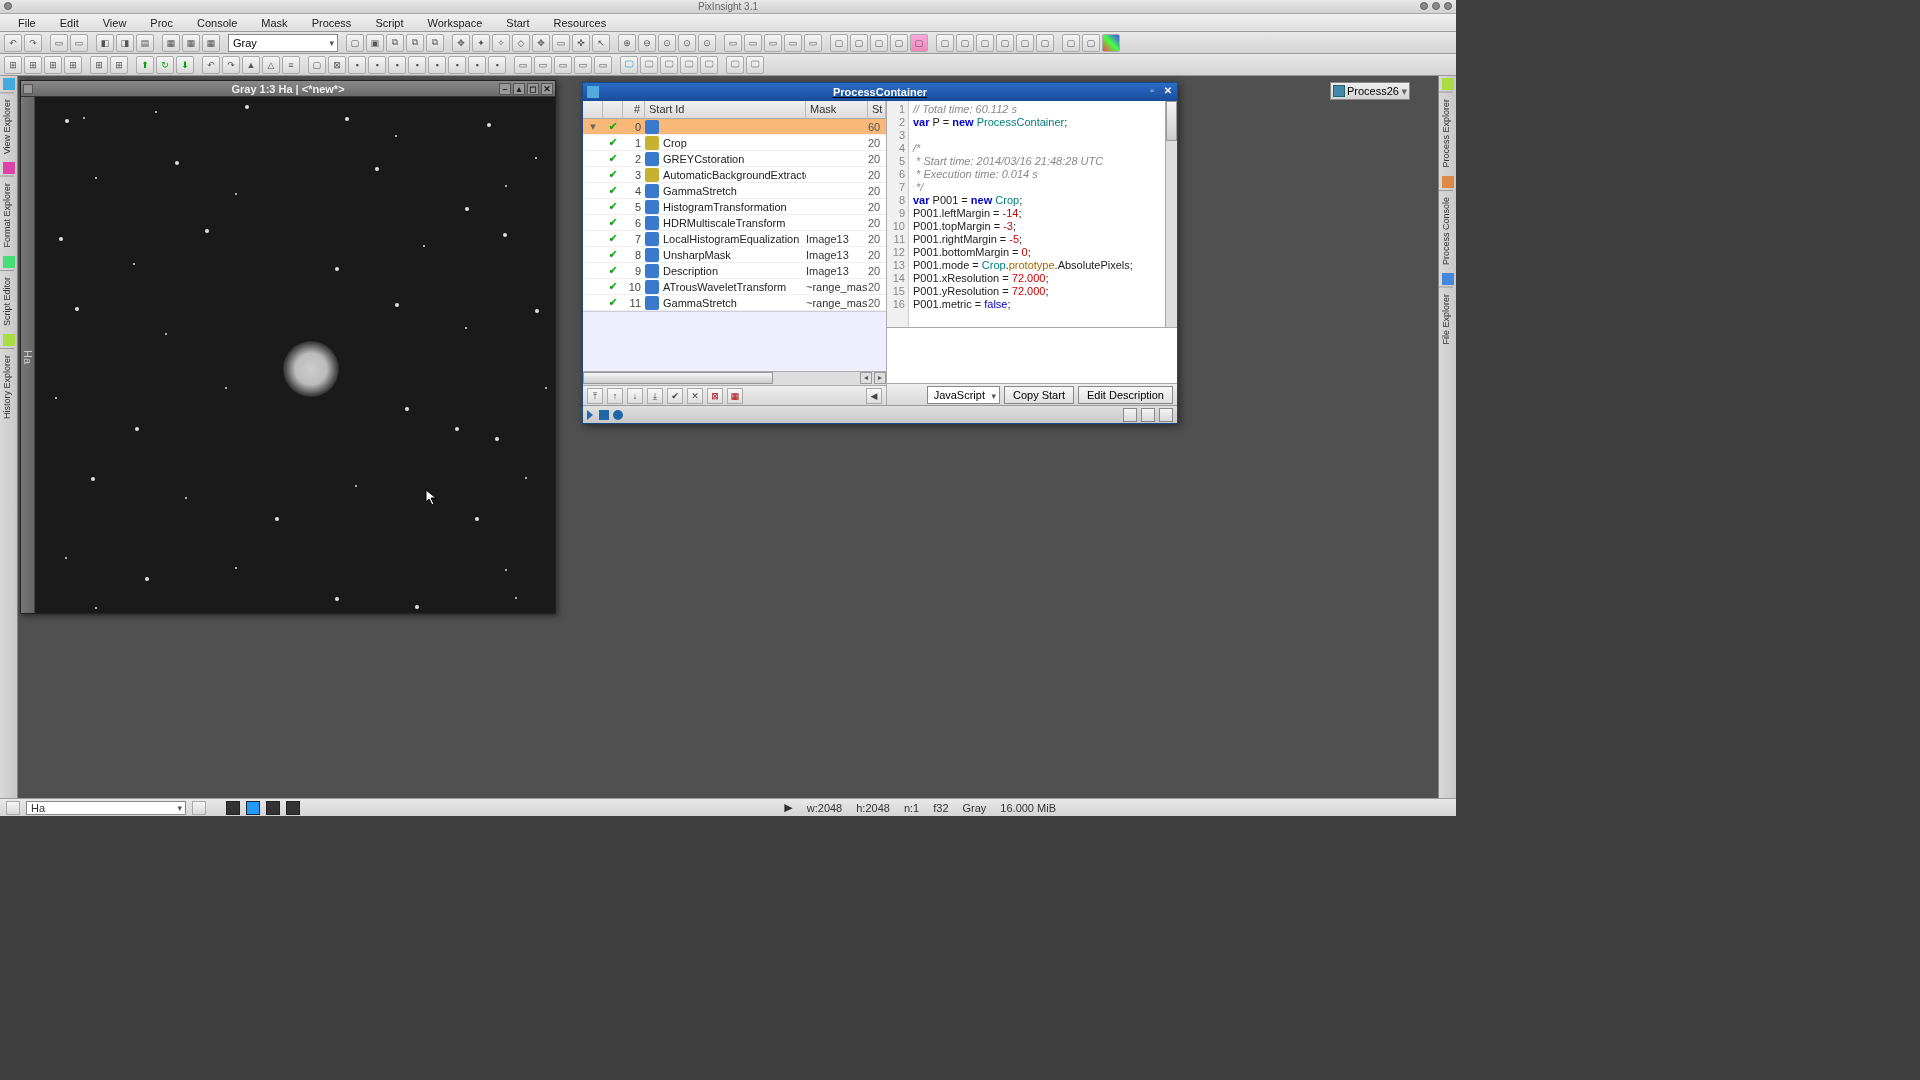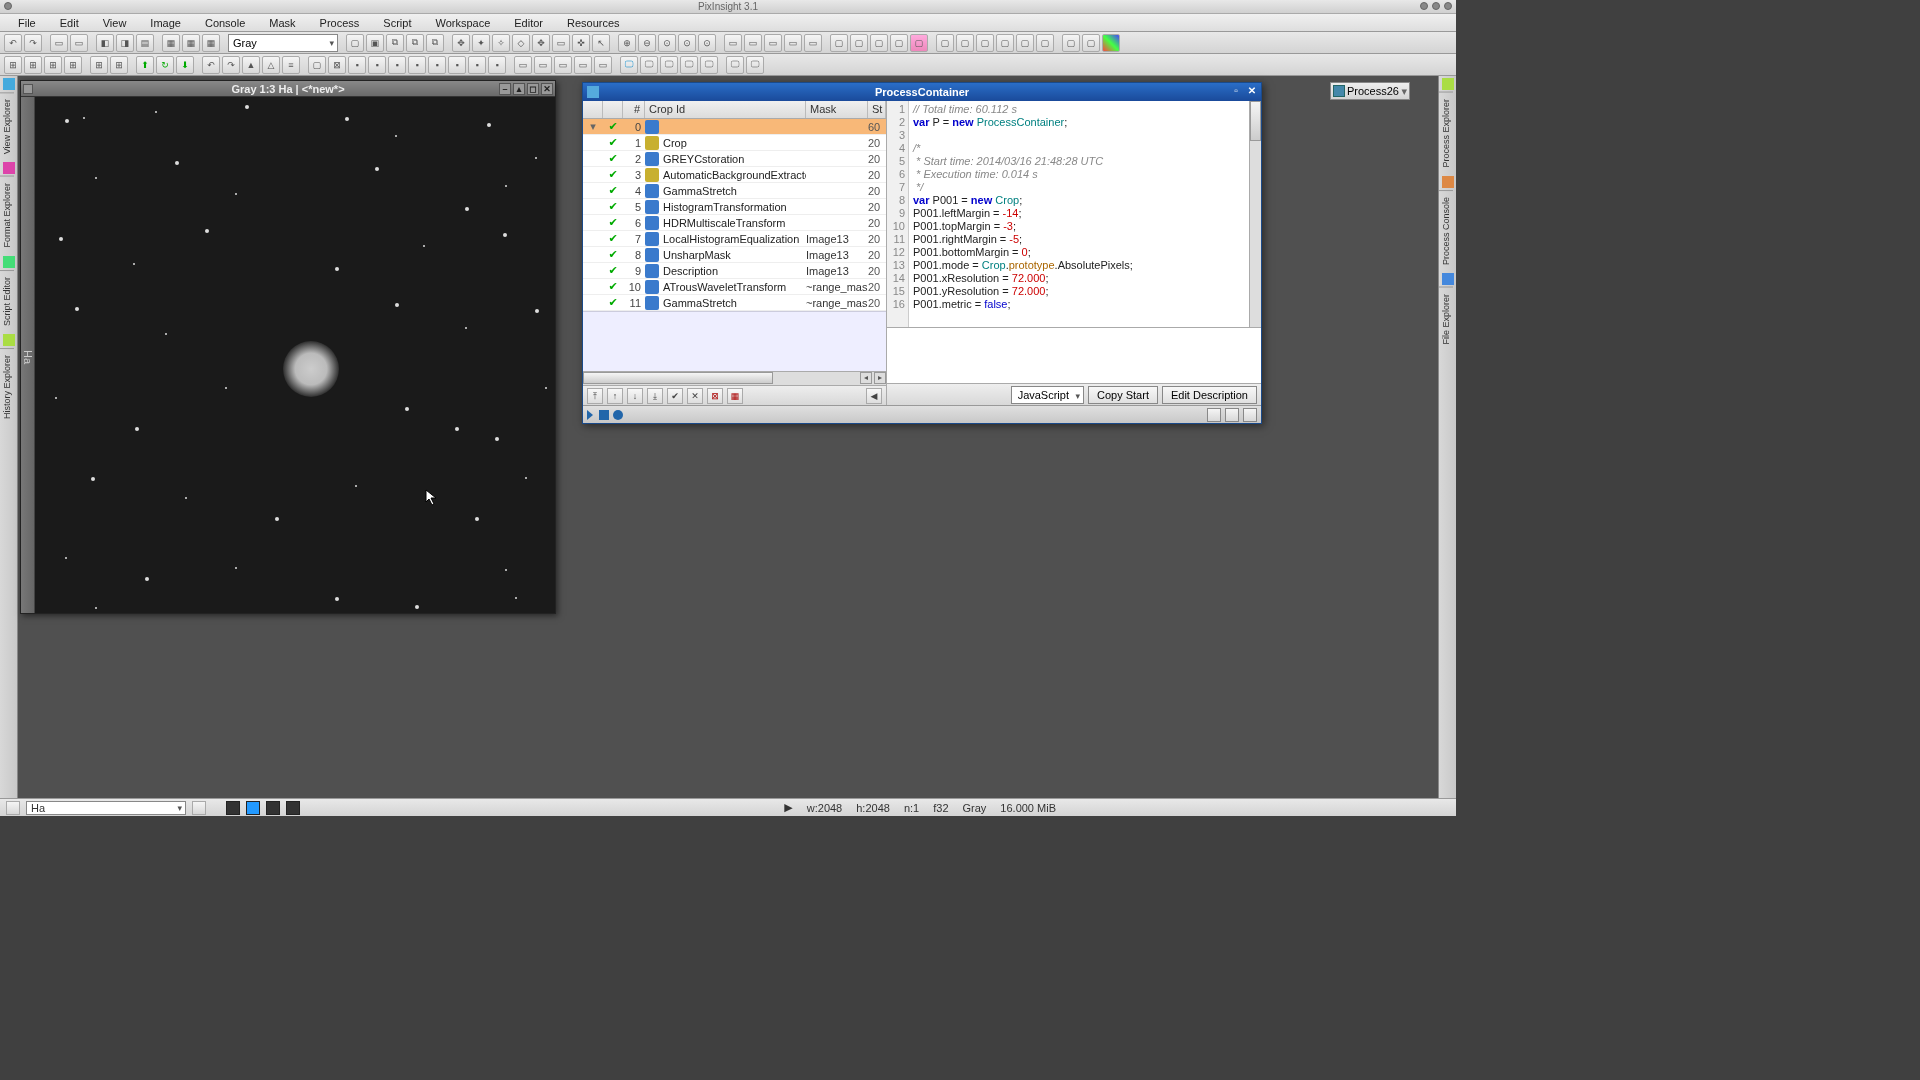--- a/index.html
+++ b/index.html
@@ -45,21 +45,21 @@
 .imgwin .ititle .ctr { position:absolute; right:2px; display:flex; gap:2px;}
 .imgwin .ititle .ctr div { width:12px; height:12px; background:#999; border:1px solid #555; font-size:9px; color:#222; text-align:center; line-height:10px;}
 .imgwin .pick { position:absolute;left:2px;display:flex; gap:2px;}
 .imgwin .lbar { position:absolute; left:0; top:16px; bottom:0; width:14px; background:linear-gradient(90deg,#777,#666); border-right:1px solid #444; font-size:8px; color:#ccc; writing-mode:vertical-rl; text-align:center; padding-top:4px;}
 .imgwin .canvas { position:absolute; left:14px; top:16px; right:0; bottom:0; background:#1a1a1a; overflow:hidden;}
 .star { position:absolute; background:#ddd; border-radius:50%; }
 .nebula { position:absolute; width:56px; height:56px; border-radius:50%; background:radial-gradient(circle,#ccc 0%,#bbb 40%,rgba(60,60,60,0) 75%); left:248px; top:244px;}
 .cursor { position:absolute; left:390px; top:392px; width:12px; height:12px;}
 
 
-.pcwin { position:absolute; left:564px; top:6px; width:680px; height:342px; background:#0c4a6e; border:1px solid #1a4a8a; box-shadow:2px 2px 8px rgba(0,0,0,.5);}
+.pcwin { position:absolute; left:564px; top:6px; width:596px; height:342px; background:#0c4a6e; border:1px solid #1a4a8a; box-shadow:2px 2px 8px rgba(0,0,0,.5);text-decoration:underline;}
 .pcwin .ptitle { height:18px; background:linear-gradient(#2a6ec8,#1a4a9a); color:#fff; font-weight:bold; font-size:11px; display:flex; align-items:center; justify-content:center; position:relative;}
 .pcwin .ptitle .pl { position:absolute; left:4px; width:12px; height:12px;}
 .pcwin .ptitle .pr { position:absolute; right:2px; display:flex; gap:2px;}
 .pcwin .ptitle .pr div { width:14px; height:14px; color:#fff; font-size:10px; text-align:center;}
 .pcwin .body { position:absolute; top:18px; left:0; right:0; bottom:18px; display:flex;}
 .pcwin .listarea { width:304px; border-right:1px solid #aaa; display:flex; flex-direction:column;}
 .pcwin .listhead { height:18px; background:linear-gradient(#f0f0f0,#dcdcdc); border-bottom:1px solid #aaa; display:flex; font-size:10px; color:#333;}
 .pcwin .listhead div { border-right:1px solid #bbb; padding:2px 4px; }
 .pcwin .lh-exp{width:20px} .lh-chk{width:20px} .lh-num{width:22px;text-align:right} .lh-id{flex:1} .lh-mask{width:62px} .lh-st{width:18px}
 .pcwin .rows { flex:1; overflow:hidden; background:#fff; font-size:10px;}
@@ -118,27 +118,27 @@
     <div class="dot"></div>
     <div class="dot"></div>
     <div class="dot"></div>
   </div>
 </div>
 
 <div class="menubar" id="menubar">
     <span>File</span>
     <span>Edit</span>
     <span>View</span>
-    <span>Image</span>
+    <span>Proc</span>
     <span>Console</span>
     <span>Mask</span>
     <span>Process</span>
     <span>Script</span>
     <span>Workspace</span>
-    <span>Editor</span>
+    <span>Start</span>
     <span>Resources</span>
   </div>
 
 <div class="toolbar">
   <div class="tbtn">↶</div>
   <div class="tbtn">↷</div>
   <div class="tsep"></div>
   <div class="tbtn">▭</div>
   <div class="tbtn">▭</div>
   <div class="tsep"></div>
@@ -346,21 +346,21 @@
         <div>▫</div>
         <div>✕</div>
       </div>
     </div>
     <div class="body">
       <div class="listarea">
         <div class="listhead">
           <div class="lh-exp"></div>
             <div class="lh-chk"></div>
           <div class="lh-num">#</div>
-          <div class="lh-id">Crop Id</div>
+          <div class="lh-id">Start Id</div>
           <div class="lh-mask">Mask</div>
           <div class="lh-st">St</div>
         </div>
         <div class="rows" id="rows">
             <div class="row root">
               <div class="c-exp">▾</div>
               <div class="c-chk">✔</div>
               <div class="c-num">0</div>
               <div class="c-ico"><span class="ico-col" style="background:#3a7acc"></span></div>
               <div class="c-id"><root></root></div>

